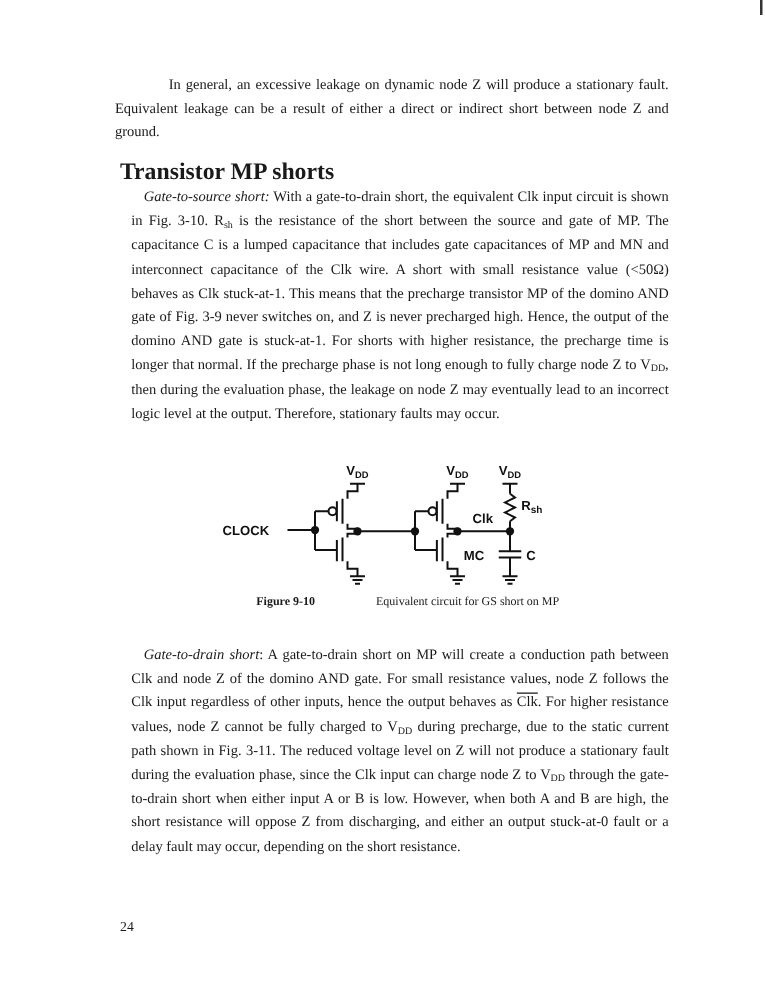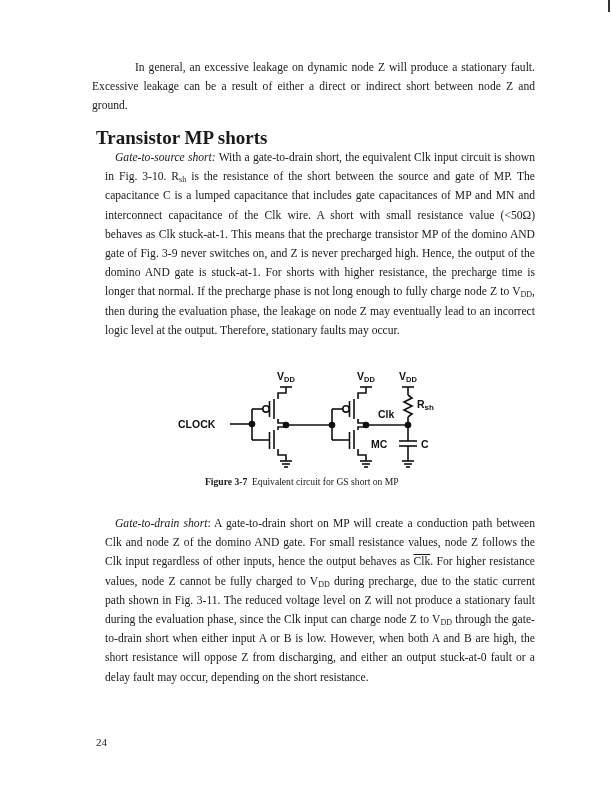--- a/index.html
+++ b/index.html
@@ -18,21 +18,21 @@
     .pagenum { position: absolute; left: 96px; top: 736px; font-size: 11px; }
     .scanmark { position: absolute; left: 608px; top: 0; width: 2px; height: 12px; background: #333; }
     .circuit { position: absolute; left: 170px; top: 365px; }
     .circuit text { font-family: "Liberation Sans", "DejaVu Sans", sans-serif; font-weight: bold; fill: #111; }
   </style>
 </head>
 <body>
 
 <div class="scanmark"></div>
 
-<p class="p indent-first" style="top:58px; margin:0;">In general, an excessive leakage on dynamic node Z will produce a stationary fault. Excessive leakage can be a result of either a direct or indirect short between node Z and ground.</p>
+<p class="p indent-first" style="top:58px; margin:0;">In general, an excessive leakage on dynamic node Z will produce a stationary fault. Equivalent leakage can be a result of either a direct or indirect short between node Z and ground.</p>
 
 <div class="heading">Transistor  MP  shorts</div>
 
 <p class="hang" style="top:148px; margin:0;"><span class="em">Gate-to-source short:</span><span> With a gate-to-drain short, the equivalent Clk input circuit is shown in Fig. 3-10.  R</span><sub>sh</sub><span> is the resistance of the short between the source and gate of MP.  The capacitance C is a lumped capacitance that includes gate capacitances of MP and MN and interconnect capacitance of the Clk wire.  A short with small resistance value (&lt;50Ω) behaves as Clk stuck-at-1.  This means that the precharge transistor MP of the domino AND gate of Fig. 3-9 never switches on, and Z is never precharged high. Hence, the output of the domino AND gate is stuck-at-1.  For shorts with higher resistance, the precharge time is longer that normal.  If the precharge phase is not long enough to fully charge node Z to V</span><sub>DD</sub><span>, then during the evaluation phase, the leakage on node Z may eventually lead to an incorrect logic level at the output.  Therefore, stationary faults may occur.</span></p>
 
 <svg class="circuit" width="290" height="110" viewBox="0 0 290 110" xmlns="http://www.w3.org/2000/svg">
   <g stroke="#111" stroke-width="1.6" fill="none">
 
     <line x1="60" y1="59" x2="82" y2="59"></line>
 
@@ -101,17 +101,17 @@
   <text x="8" y="63" font-size="10.5">CLOCK</text>
   <text x="107" y="15" font-size="10.5"><tspan>V</tspan><tspan font-size="7.5" dy="2">DD</tspan></text>
   <text x="187" y="15" font-size="10.5"><tspan>V</tspan><tspan font-size="7.5" dy="2">DD</tspan></text>
   <text x="229" y="15" font-size="10.5"><tspan>V</tspan><tspan font-size="7.5" dy="2">DD</tspan></text>
   <text x="208" y="53" font-size="10.5">Clk</text>
   <text x="247" y="43" font-size="10.5"><tspan>R</tspan><tspan font-size="8" dy="2">sh</tspan></text>
   <text x="201" y="83" font-size="10.5">MC</text>
   <text x="251" y="83" font-size="10.5">C</text>
 </svg>
 
-<div class="caption"><b>Figure 3-7</b><span style="white-space:pre;">  Equivalent circuit for GS short on MP</span></div>
+<div class="caption"><b>Figure 9-10</b><span style="white-space:pre;padding-left:44px;">  Equivalent circuit for GS short on MP</span></div>
 
 <p class="hang" style="top:514px; margin:0;"><span class="em">Gate-to-drain short</span><span>:  A gate-to-drain short on MP will create a conduction path between Clk and node Z of the domino AND gate.  For small resistance values, node Z follows the Clk input regardless of other inputs, hence the output behaves as </span><span class="ovl">Clk</span><span>.  For higher resistance values, node Z cannot be fully charged to V</span><sub>DD</sub><span> during precharge, due to the static current path shown in Fig. 3-11.  The reduced voltage level on Z will not produce a stationary fault during the evaluation phase, since the Clk input can charge node Z to V</span><sub>DD</sub><span> through the gate-to-drain short when either input A or B is low.  However, when both A and B are high, the short resistance will oppose Z from discharging, and either an output stuck-at-0 fault or a delay fault may occur, depending on the short resistance.</span></p>
 
 <div class="pagenum">24</div>
 
 </body></html>

